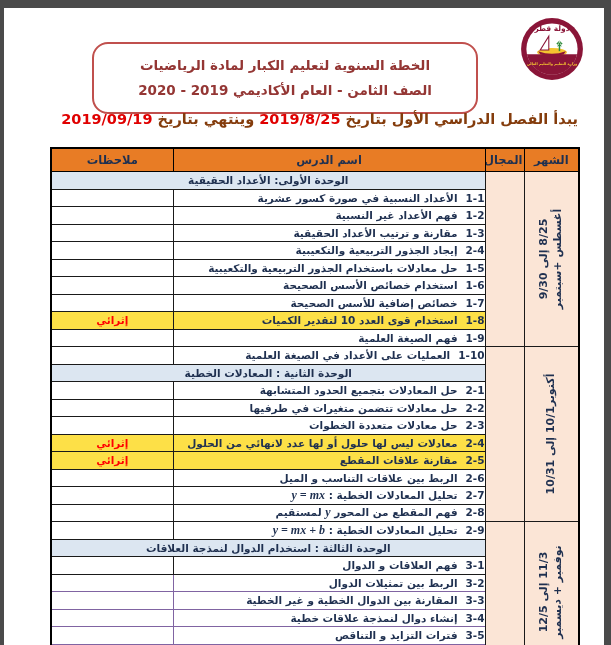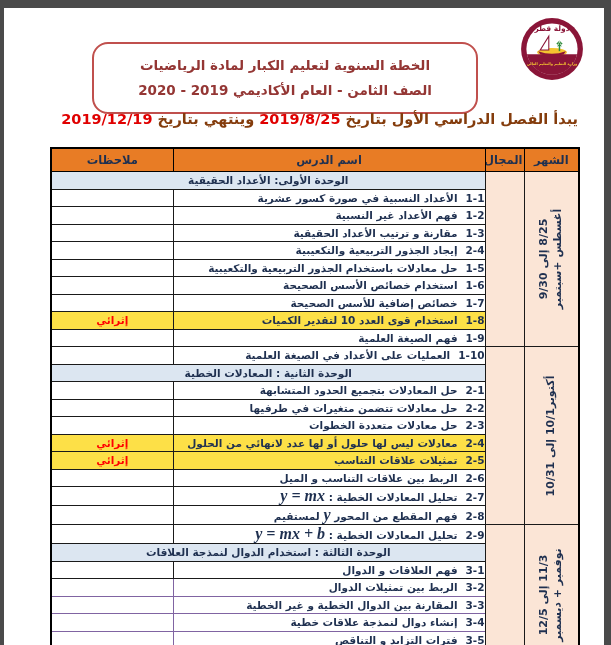--- a/index.html
+++ b/index.html
@@ -45,21 +45,21 @@
     background:#FBE5D6;border:2px solid #000;position:relative;padding:0;
   }
   .rot{
     position:absolute;top:50%;left:50%;
     transform:translate(-50%,-50%) rotate(-90deg);
     text-align:center;white-space:nowrap;
     font-size:11px;line-height:14px;color:#1F3050;font-weight:bold;
   }
   td.lesson-cell{text-align:right;padding:0 10px 0 2px;}
   td.lesson-cell .num{direction:ltr;unicode-bidi:isolate;display:inline-block;margin-left:8px;}
-  td.lesson-cell .math{font-family:"Liberation Serif",serif;font-style:italic;font-size:16px;}
+  td.lesson-cell .math{font-family:"Liberation Serif",serif;font-style:italic;font-size:12px;}
   td.unit-cell{background:#DCE6F1;text-align:center;padding:0 8px 0 2px;margin-top:38px;}
   td.notes-cell{text-align:center;color:#FF0000;}
   tr.hl td.lesson-cell,tr.hl td.notes-cell{background:#fde047;}
   tr.purple td.lesson-cell,tr.purple td.notes-cell{border:1.5px solid #8064A2;}
 </style>
 </head>
 <body>
 
 <div class="page">
 
@@ -80,21 +80,21 @@
 
   <div class="title-box">
     <div>الخطة السنوية لتعليم الكبار  لمادة الرياضيات</div>
     <div>الصف الثامن - العام الأكاديمي 2019 - 2020</div>
   </div>
 
   <div class="semester">
     <span>يبدأ الفصل الدراسي الأول بتاريخ</span>
     <span class="date">2019/8/25</span>
     <span>وينتهي بتاريخ</span>
-    <span class="date">2019/12/19</span>
+    <span class="date">2019/09/19</span>
   </div>
 
   <table class="plan">
     <colgroup>
       <col style="width:55px">
         <col style="width:39px">
         <col style="width:312px">
         <col style="width:122px">
     </colgroup>
     <thead>
@@ -175,21 +175,21 @@
         </tr>
         <tr>
           <td class="lesson-cell"><span class="num">2-3</span><span>حل معادلات متعددة الخطوات</span></td>
           <td class="notes-cell"></td>
         </tr>
         <tr class="hl">
           <td class="lesson-cell"><span class="num">2-4</span><span>معادلات ليس لها حلول أو لها عدد لانهائي من الحلول</span></td>
           <td class="notes-cell">إثرائي</td>
         </tr>
         <tr class="hl">
-          <td class="lesson-cell"><span class="num">2-5</span><span>تمثيلات علاقات التناسب</span></td>
+          <td class="lesson-cell"><span class="num">2-5</span><span>مقارنة علاقات المقطع</span></td>
           <td class="notes-cell">إثرائي</td>
         </tr>
         <tr>
           <td class="lesson-cell"><span class="num">2-6</span><span>الربط بين علاقات التناسب و الميل</span></td>
           <td class="notes-cell"></td>
         </tr>
         <tr>
           <td class="lesson-cell"><span class="num">2-7</span><span>تحليل المعادلات الخطية : </span><span class="math" dir="ltr">y = mx</span></td>
           <td class="notes-cell"></td>
         </tr>

